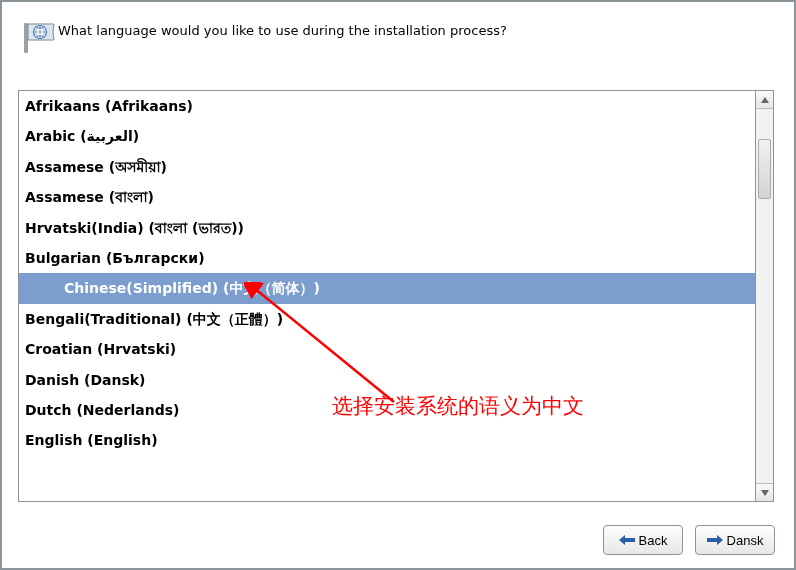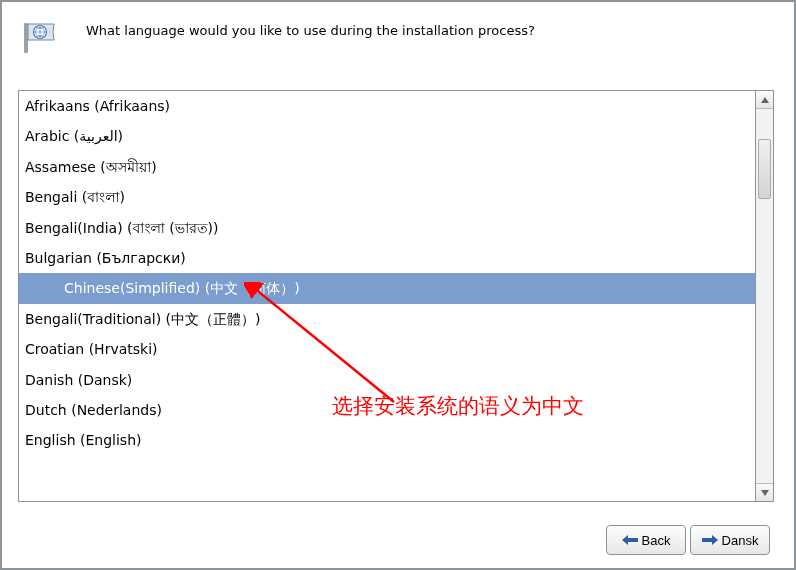--- a/index.html
+++ b/index.html
@@ -13,33 +13,34 @@
   width: 796px;
   height: 570px;
   border: 2px solid #8d9499;
   position: relative;
   background: #fff;
 }
 .header {
   display: flex;
   align-items: flex-start;
   padding: 18px 20px 10px 20px;
-  gap: 28px;
+  gap: 0;
 }
 .header-icon svg { display: block; }
 .header-text {
   font-size: 13px;
   line-height: 1.4;
   padding-top: 2px;
 }
 .list-area {
   position: absolute;
   left: 16px; right: 20px;
   top: 88px; bottom: 66px;
   display: flex;
+  font-weight: bold;
 }
 .list-frame {
   flex: 1;
   border: 1.5px solid #8d9499;
   background: #fff;
   overflow: hidden;
   position: relative;
 }
 .lang-list {
   list-style: none;
@@ -78,27 +79,27 @@
 .scroll-track { flex: 1; background: #f2f2f2; position: relative; }
 .scroll-thumb {
   position: absolute; left: 2px; right: 2px;
   top: 30px; height: 60px;
   background: linear-gradient(#f0f0f0,#d4d4d4);
   border: 1px solid #aaa;
   border-radius: 2px;
 }
 .footer {
   position: absolute;
-  left: 0; right: 8px; bottom: 0;
+  left: 0; right: 15px; bottom: 0;
   height: 56px;
   display: flex;
   justify-content: flex-end;
   align-items: center;
-  gap: 4px;
-  padding: 0 16px;
+  gap: 12px;
+  padding: 0 4px;
 }
 .nav-btn {
   min-width: 80px;
   height: 30px;
   padding: 0 10px;
   background: linear-gradient(#fdfdfd,#e7e7e7);
   border: 1px solid #8d9499;
   border-radius: 4px;
   display: flex;
   align-items: center;
@@ -145,22 +146,22 @@
     </div>
     <div class="header-text">What language would you like to use during the installation process?</div>
   </div>
 
   <div class="list-area">
     <div class="list-frame">
       <ul class="lang-list" id="lang-list">
           <li>Afrikaans (Afrikaans)</li>
           <li>Arabic (العربية)</li>
           <li>Assamese (অসমীয়া)</li>
-          <li>Bengali (বাংলা)</li>
-          <li>Bengali(India) (বাংলা (ভারত))</li>
+          <li>Assamese (বাংলা)</li>
+          <li>Hrvatski(India) (বাংলা (ভারত))</li>
           <li>Bulgarian (Български)</li>
           <li class="selected">Chinese(Simplified) (中文（简体）)</li>
           <li>Bengali(Traditional) (中文（正體）)</li>
           <li>Croatian (Hrvatski)</li>
           <li>Danish (Dansk)</li>
           <li>Dutch (Nederlands)</li>
           <li>English (English)</li>
         </ul>
     </div>
     <div class="scrollbar-shell">

